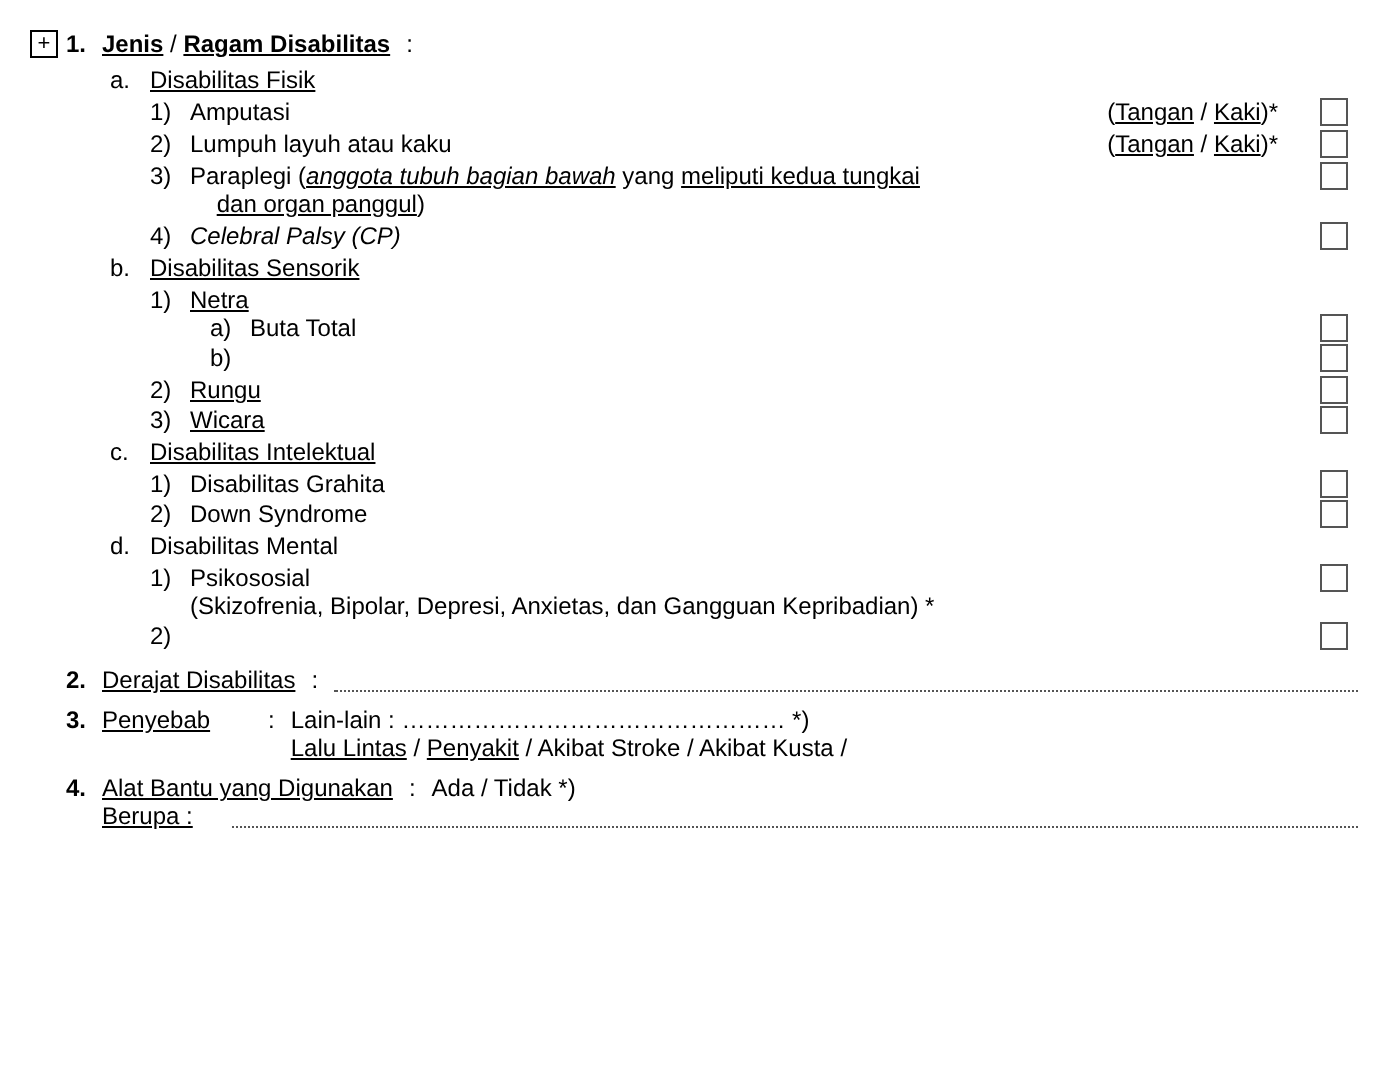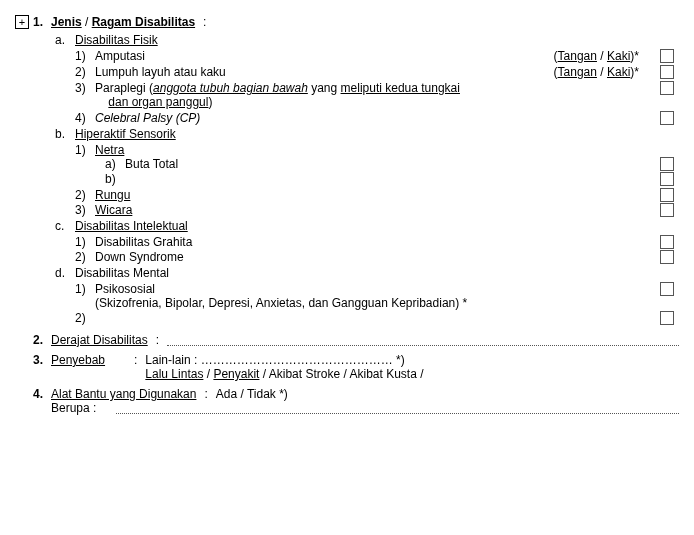--- a/index.html
+++ b/index.html
@@ -96,21 +96,21 @@
 
         <div style="margin-bottom:2px;position:relative;display:flex;align-items:center;">
           <span style="min-width:20px;">4)</span>
           <span style="flex:1;font-style:italic;">Celebral Palsy (CP)</span>
           <span class="inline-cb" style="position:absolute;right:5px;"></span>
         </div>
       </div>
 
       <div class="item-row" style="margin-bottom:2px;margin-top:2px;">
         <span style="min-width:20px;">b.</span>
-        <span style="text-decoration:underline;">Hiperaktif Sensorik</span>
+        <span style="text-decoration:underline;">Disabilitas Sensorik</span>
       </div>
       <div style="margin-left:20px;">
 
         <div style="margin-bottom:1px;display:flex;align-items:flex-start;">
           <span style="min-width:20px;">1)</span>
           <div style="flex:1;">
             <div style="text-decoration:underline;">Netra</div>
             <div style="margin-left:10px;">
               <div style="position:relative;display:flex;align-items:center;margin-bottom:1px;">
                 <span style="min-width:20px;">a)</span>
@@ -200,18 +200,18 @@
   <div class="section-block" style="margin-bottom:4px;">
     <div style="display:flex;align-items:flex-start;">
       <span style="min-width:18px;font-weight:bold;">4.</span>
       <span>
         <span style="text-decoration:underline;">Alat Bantu yang Digunakan</span>
       </span>
       <span style="margin:0 8px;">:</span>
       <span>Ada / Tidak *)</span>
     </div>
     <div style="display:flex;align-items:center;margin-left:18px;">
-      <span style="margin-right:20px;">Berupa :</span>
+      <span style="text-decoration:underline;margin-right:20px;">Berupa :</span>
       <span style="flex:1;border-bottom:1px dotted #555;height:1px;display:block;position:relative;top:5px;"></span>
     </div>
   </div>
 
 </div>
 
 </body></html>

